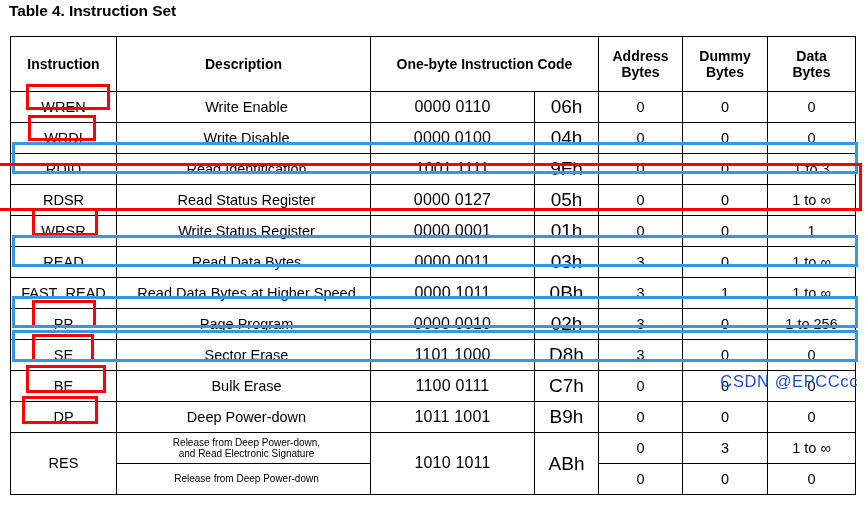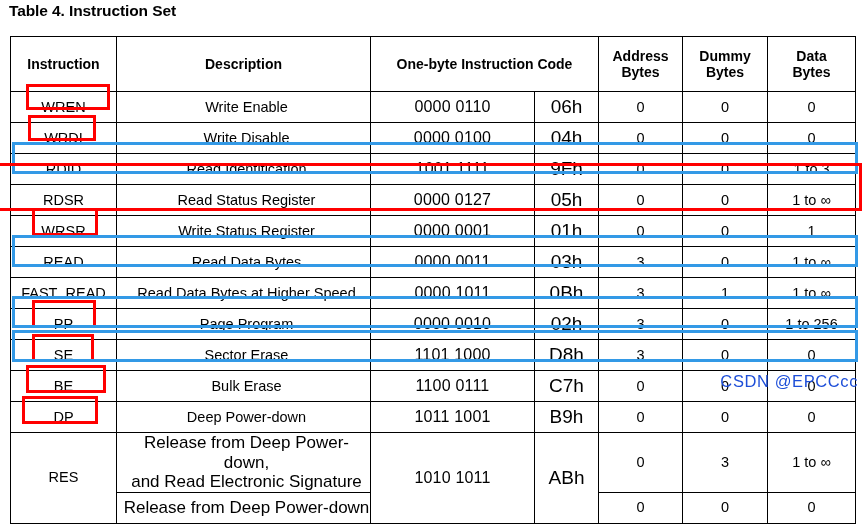--- a/index.html
+++ b/index.html
@@ -69,21 +69,21 @@
     padding-left: 6px !important;
   }
   .cell-instr { font-size: 14.5px; }
   .cell-bin   { font-size: 16px; letter-spacing: 0.2px; }
   .cell-hex   { font-size: 19px; }
   .row-tall td { height: 34px; }
   .desc-two-line {
     text-align: left;
     padding-left: 6px !important;
     line-height: 1.18;
-    font-size: 17px;
+    font-size: 10px;
   }
 
   
   col.c-instr { width: 106px; }
   col.c-desc  { width: 254px; }
   col.c-bin   { width: 164px; }
   col.c-hex   { width: 64px; }
   col.c-addr  { width: 84px; }
   col.c-dummy { width: 85px; }
   col.c-data  { width: 88px; }

